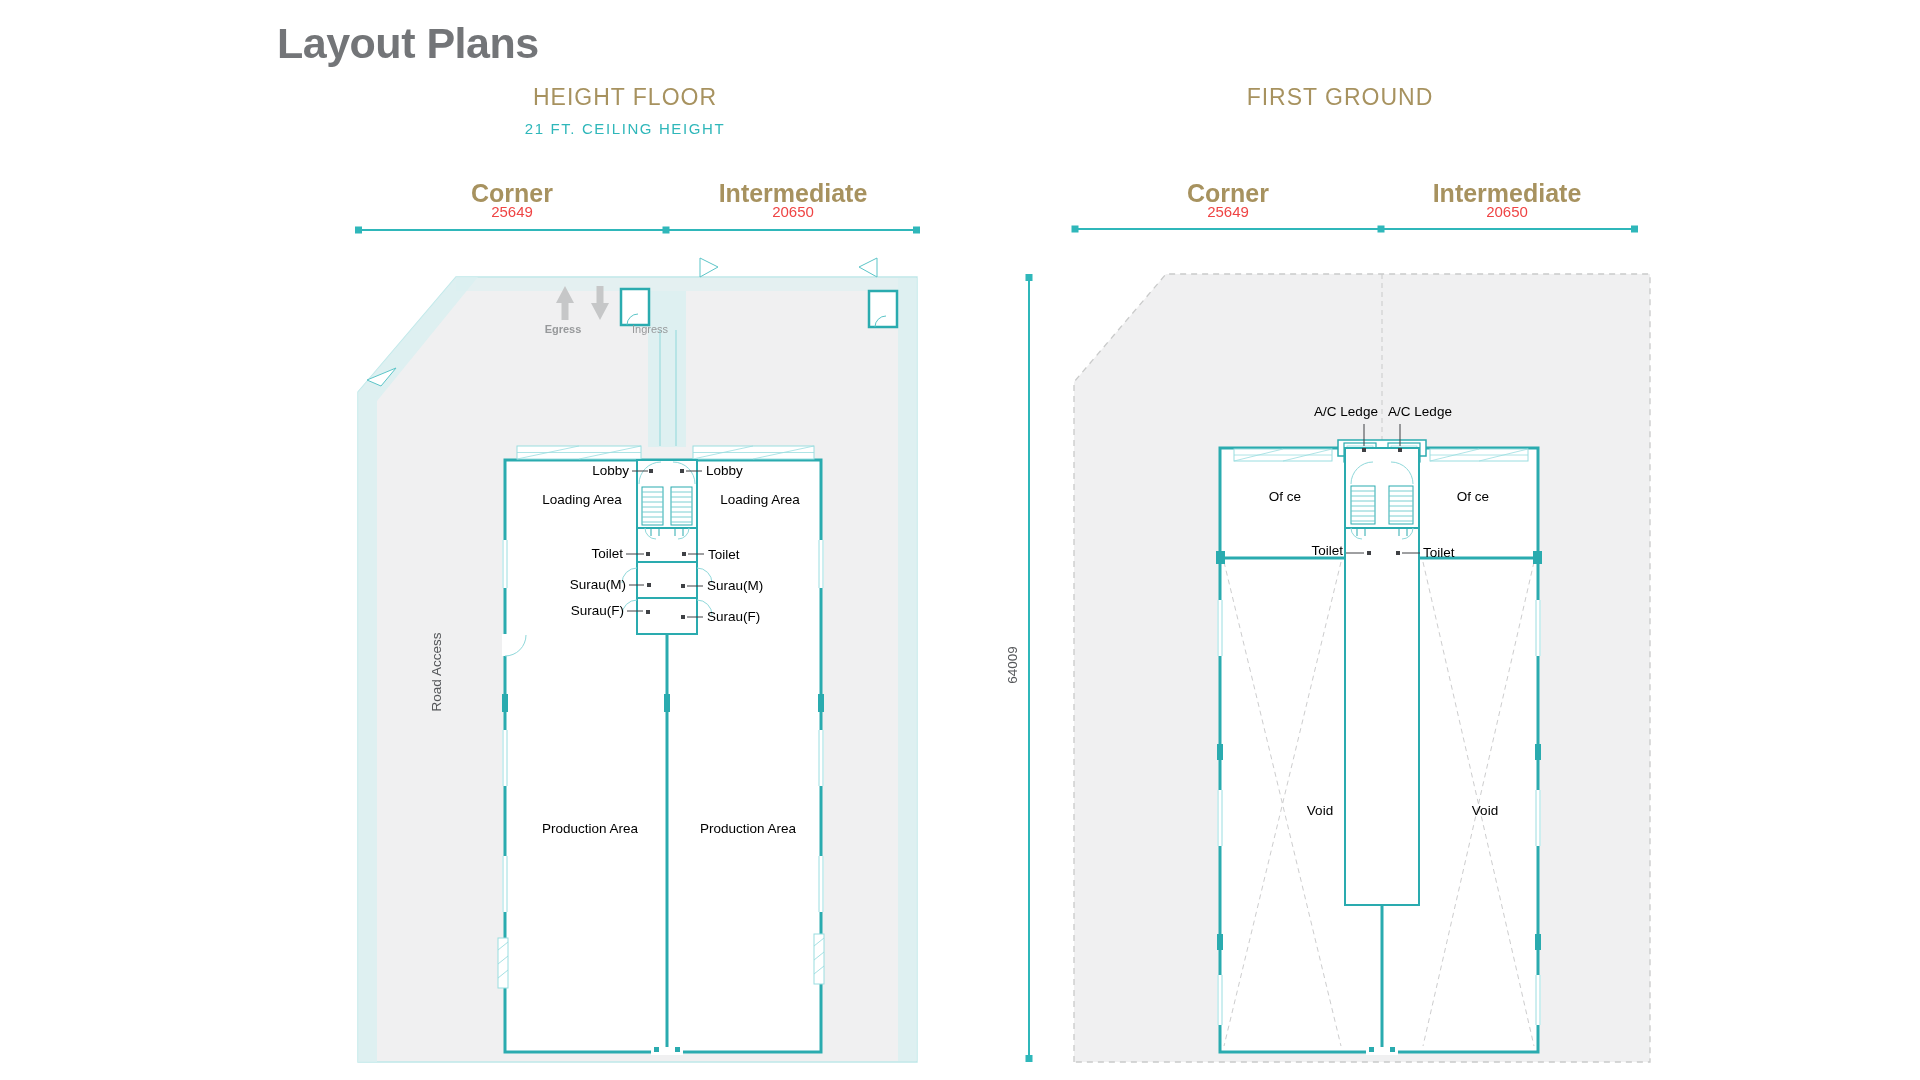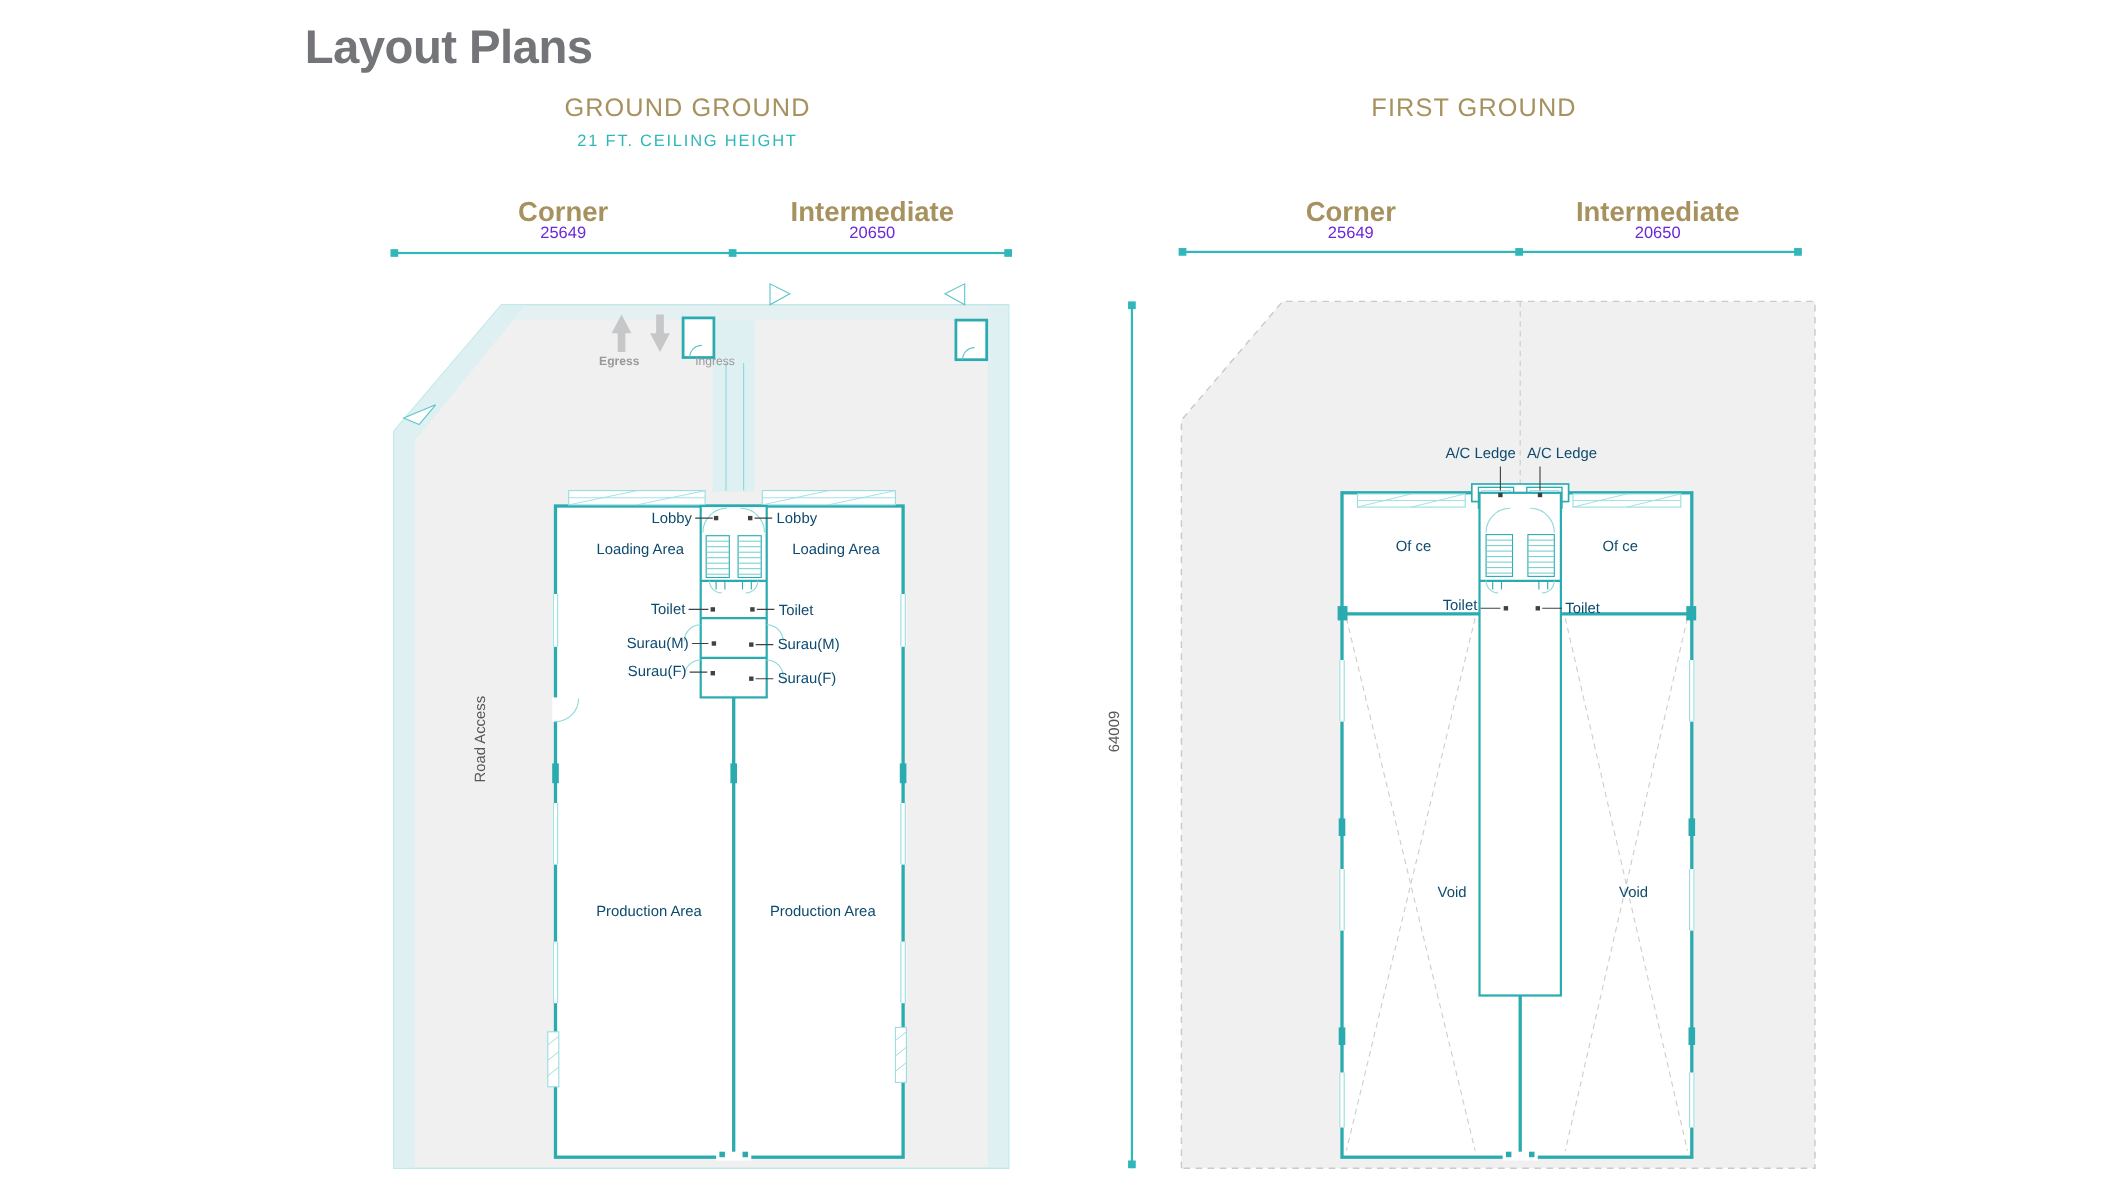--- a/index.html
+++ b/index.html
@@ -1,27 +1,27 @@
 <!DOCTYPE html>
 <html><head>
 <meta charset="utf-8">
 <style>
   html,body{margin:0;padding:0;background:#ffffff;}
   .stage{position:relative;width:1920px;height:1080px;background:#ffffff;overflow:hidden;
          font-family:"Liberation Sans",sans-serif;}
   .stage-svg{position:absolute;left:0;top:0;}
-  .txt{position:absolute;white-space:nowrap;color:#0c4a6e;font-size:13.5px;line-height:1.2;}
+  .txt{position:absolute;white-space:nowrap;color:#000000;font-size:13.5px;line-height:1.2;}
   .anchor-c{transform:translateX(-50%);}
   .anchor-r{transform:translateX(-100%);}
   .rot{transform:translate(-50%,-50%) rotate(-90deg);transform-origin:center;}
   .page-title{font-size:43px;font-weight:700;color:#737578;letter-spacing:-.5px;}
   .floor-heading{font-size:23px;color:#a7925f;letter-spacing:1px;}
   .ceiling-note{font-size:15px;color:#2fb7ba;letter-spacing:1.6px;font-weight:400;}
   .unit-label{font-size:25px;font-weight:700;color:#a7925f;margin-top:14px;}
-  .dim-num{font-size:15px;color:#6d28d9;}
+  .dim-num{font-size:15px;color:#ef4444;}
   .small-gray{font-size:11px;color:#97999b;}
   .dim-rot{font-size:13.5px;color:#55575a;}
 </style>
 </head>
 <body>
 
 <div class="stage">
 
 <svg class="stage-svg" width="1920" height="1080" viewBox="0 0 1920 1080">
 
@@ -222,21 +222,21 @@
     <g fill="#2fb7ba">
       <rect x="1028" y="277" width="2" height="785"></rect>
       <rect x="1025.5" y="274" width="7" height="7"></rect>
           <rect x="1025.5" y="1055" width="7" height="7"></rect>
     </g>
   </g>
 </svg>
 
   <span class="txt page-title" style="left:277px;top:18px;">Layout Plans</span>
 
-  <span class="txt floor-heading anchor-c" style="left:625px;top:84px;">GROUND GROUND</span>
+  <span class="txt floor-heading anchor-c" style="left:625px;top:84px;">HEIGHT FLOOR</span>
   <span class="txt ceiling-note anchor-c" style="left:625px;top:120px;">21 FT. CEILING HEIGHT</span>
   <span class="txt unit-label anchor-c" style="left:512px;top:164px;">Corner</span>
   <span class="txt dim-num anchor-c" style="left:512px;top:203px;">25649</span>
   <span class="txt unit-label anchor-c" style="left:793px;top:164px;">Intermediate</span>
   <span class="txt dim-num anchor-c" style="left:793px;top:203px;">20650</span>
 
   <span class="txt floor-heading anchor-c" style="left:1340px;top:84px;">FIRST GROUND</span>
   <span class="txt unit-label anchor-c" style="left:1228px;top:164px;">Corner</span>
   <span class="txt dim-num anchor-c" style="left:1228px;top:203px;">25649</span>
   <span class="txt unit-label anchor-c" style="left:1507px;top:164px;">Intermediate</span>

